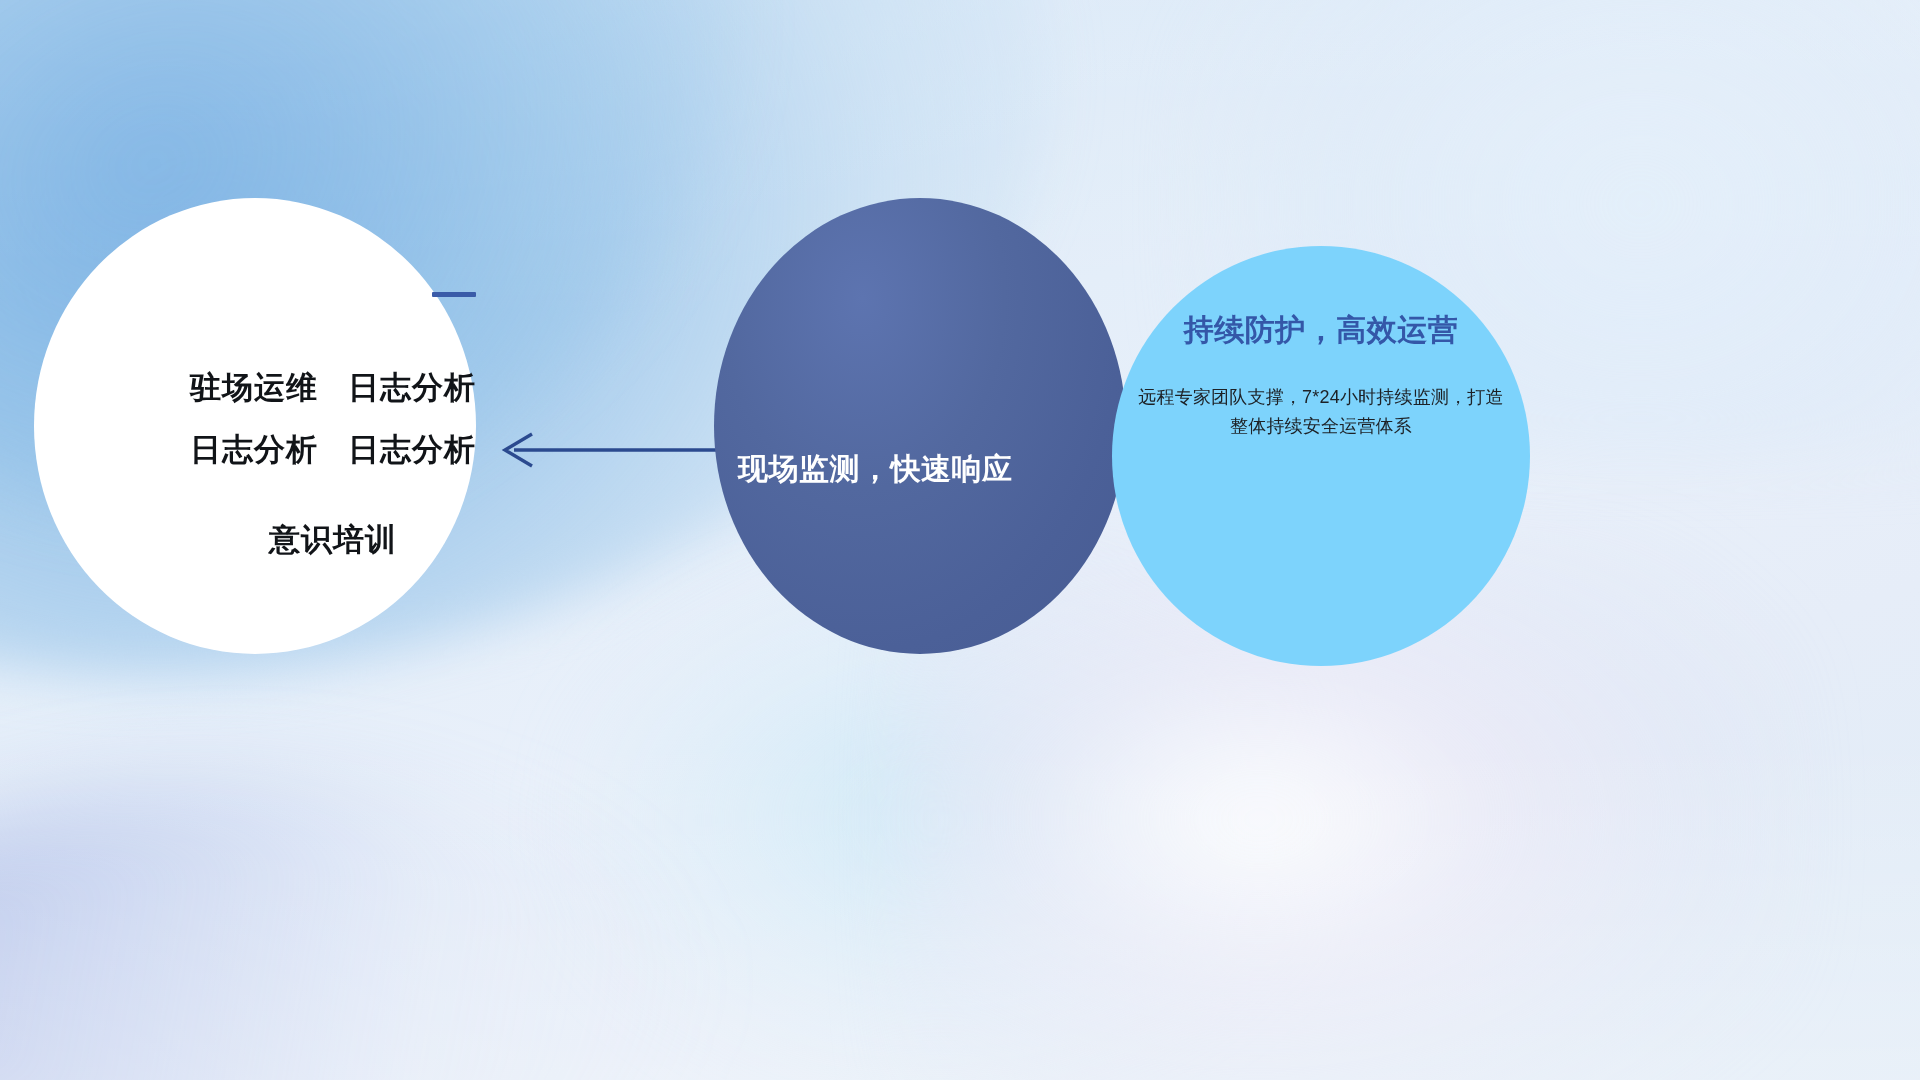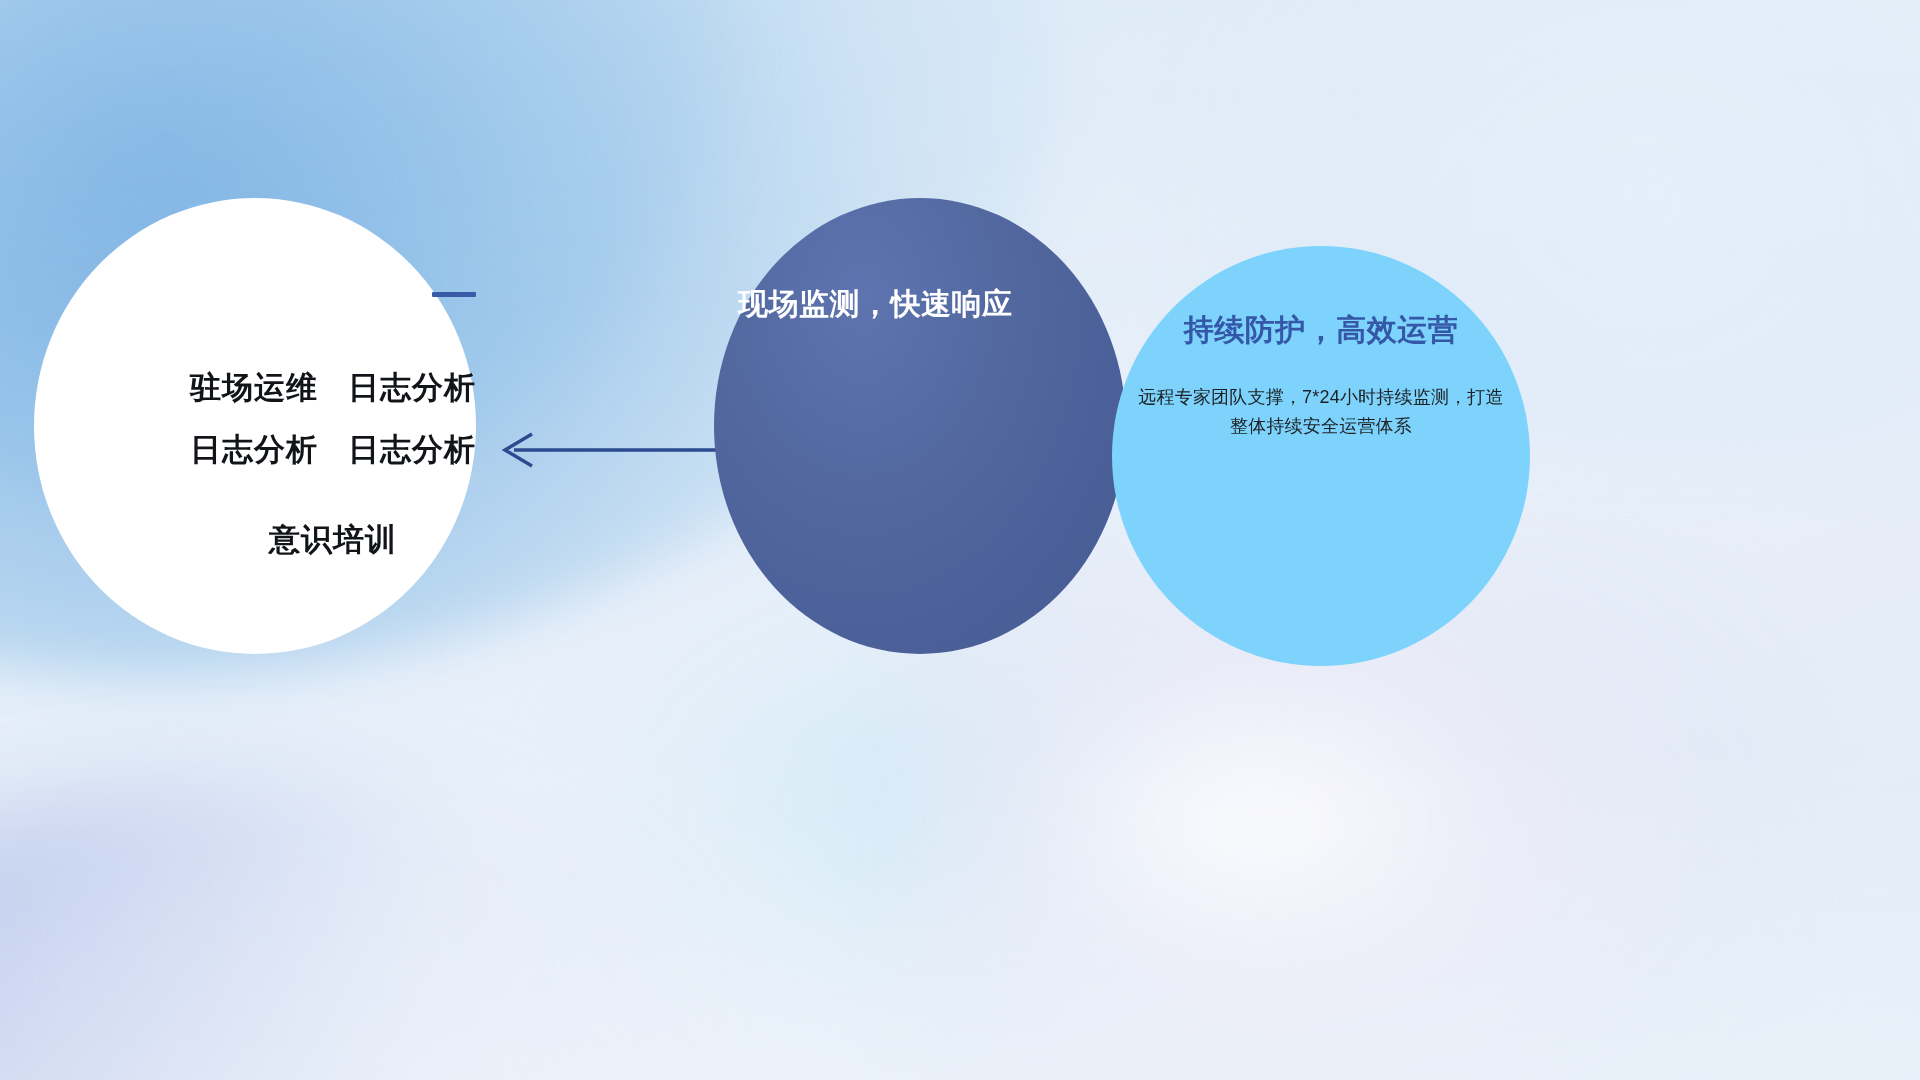--- a/index.html
+++ b/index.html
@@ -78,21 +78,21 @@
     display:flex;gap:30px;justify-content:center;
     font-size:31px;font-weight:bold;color:#111418;letter-spacing:1px;
     white-space:nowrap;
   }
   .tag-row.single{margin-top:28px;font-family:Liberation Mono, monospace;}
 
   .circle-mid{
     left:714px;top:198px;width:412px;height:456px;
     background:radial-gradient(ellipse at 36% 22%,#5d74b0 0%,#52689f 38%,#4b6098 70%,#475b92 100%);
     z-index:2;
-    display:flex;flex-direction:column;
+    display:flex;flex-direction:row;align-items:center;
     padding:86px 24px 0 24px;
   }
   .mid-title{
     font-size:30px;font-weight:bold;color:#ffffff;white-space:nowrap;
     letter-spacing:.5px;
   }
   .mid-body{
     margin-top:56px;
     font-size:26px;color:#f2f5fb;line-height:1.62;text-align:center;
     width:300px;

